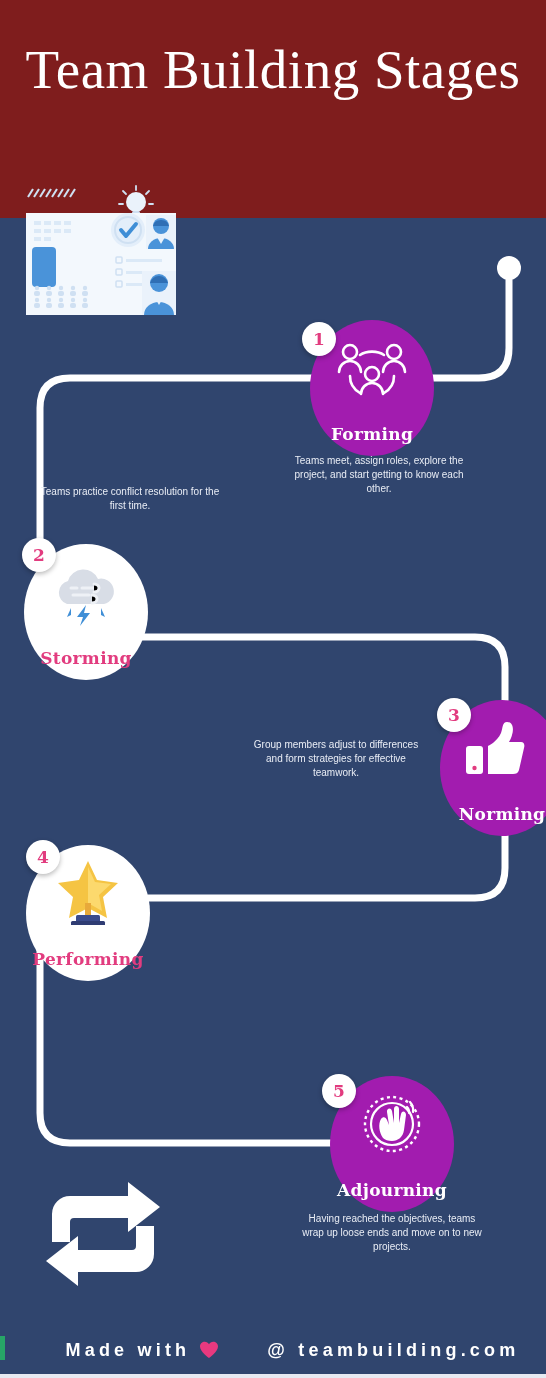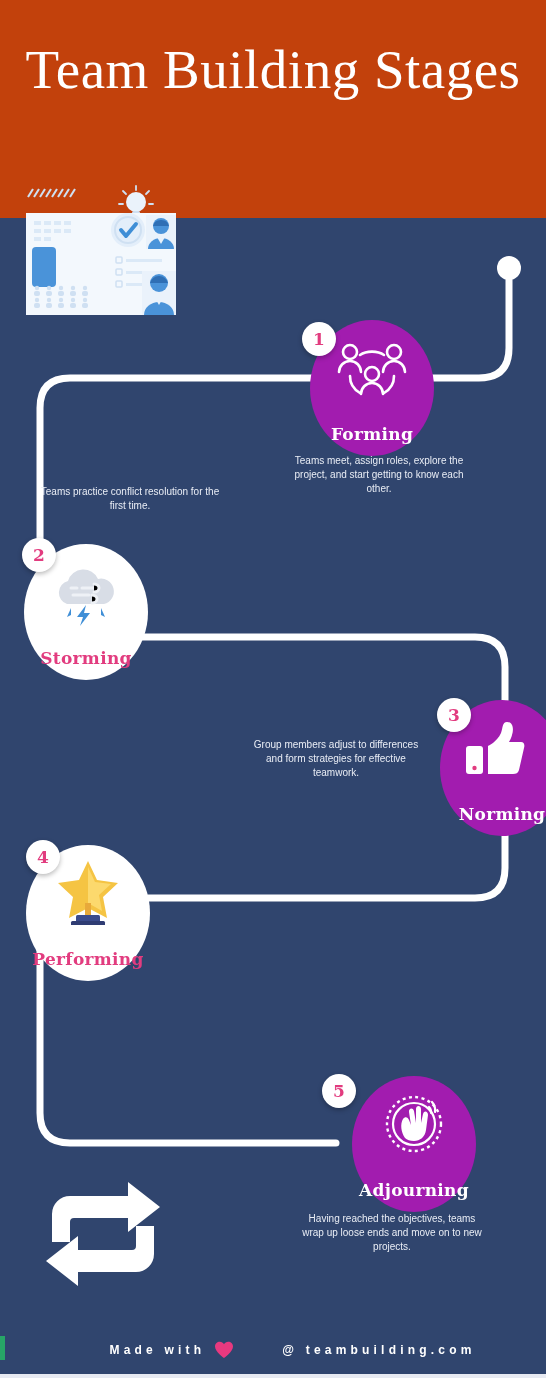--- a/index.html
+++ b/index.html
@@ -17,21 +17,21 @@
     background: #30456e;
     overflow: hidden;
   }
 
   
   .header {
     position: absolute;
     left: 0; top: 0;
     width: 546px;
     height: 218px;
-    background: #c2410c;
+    background: #7f1d1d;
   }
   .header-title {
     position: absolute;
     left: 0; top: 40px;
     width: 546px;
     text-align: center;
     font-family: "Liberation Serif", "DejaVu Serif", serif;
     font-size: 55px;
     line-height: 60px;
     color: #ffffff;
@@ -133,21 +133,21 @@
     align-items: center;
     justify-content: center;
   }
   .footer-inner {
     display: flex;
     align-items: center;
     gap: 9px;
   }
   .footer-text {
     color: #ffffff;
-    font-size: 12px;
+    font-size: 18px;
     font-weight: bold;
     letter-spacing: 4.2px;
     padding-left: 39px;
   }
   .footer-heart {
     width: 20px;
     height: 18px;
     display: block;
   }
   .footer-accent {
@@ -352,21 +352,21 @@
         <path d="M34 8 L41 23 L57 25 L45 36 L48 52 L34 44 Z" fill="#fcd96d"></path>
         <rect x="31" y="44" width="6" height="14" fill="#e8a93a"></rect>
         <rect x="22" y="56" width="24" height="7" rx="1.5" fill="#3b4b8c"></rect>
         <rect x="17" y="62" width="34" height="5" rx="1.5" fill="#2f3c73"></rect>
       </svg>
     </div>
     <div class="stage-label on-white">Performing</div>
   </div>
   <div class="stage-badge" style="left:26px; top:840px;">4</div>
 
-  <div class="stage-node pink" style="left:330px; top:1076px; width:124px; height:124px; padding-bottom:12px;margin-left:22px;">
+  <div class="stage-node pink" style="left:330px; top:1076px; width:124px; height:124px; padding-bottom:12px;">
     <div class="stage-icon" style="top:18px;">
       <svg width="66" height="60" viewBox="0 0 66 60">
         <circle cx="33" cy="30" r="27" fill="none" stroke="#ffffff" stroke-width="2.4" stroke-dasharray="3 3.4"></circle>
         <circle cx="33" cy="30" r="21" fill="none" stroke="#ffffff" stroke-width="2.2"></circle>
         <path d="M24 44 C20 38 19 30 22 25 C24 22 27 23 28 26 L30 31 L28 18 C27.5 14 32 13 33 17 L35 29 L35 15 C35 11 40 11 40 15 L40 29 L42 20 C43 16 47 17 47 21 L45 36 C44 43 39 47 33 47 C29 47 26 46 24 44 Z" fill="#ffffff"></path>
         <g stroke="#ffffff" stroke-width="2.2" stroke-linecap="round" fill="none">
           <path d="M48 13 a7 7 0 0 1 2 6"></path>
           <path d="M51 8 a12 12 0 0 1 3 10"></path>
         </g>
       </svg>

